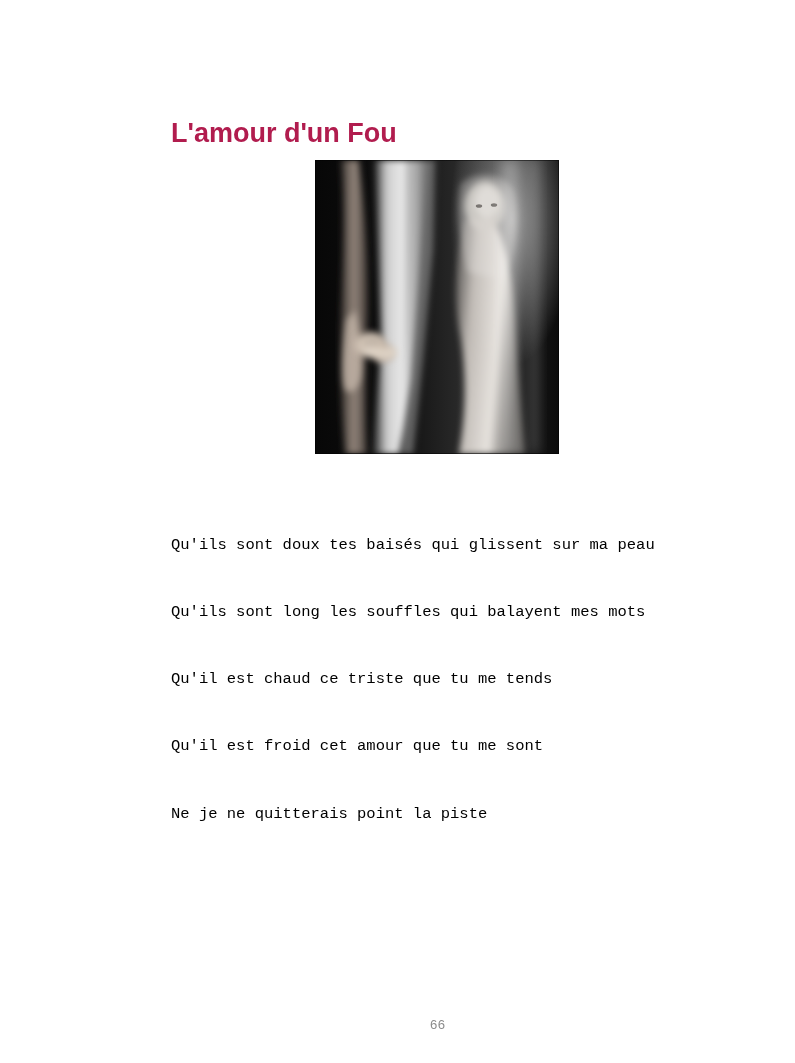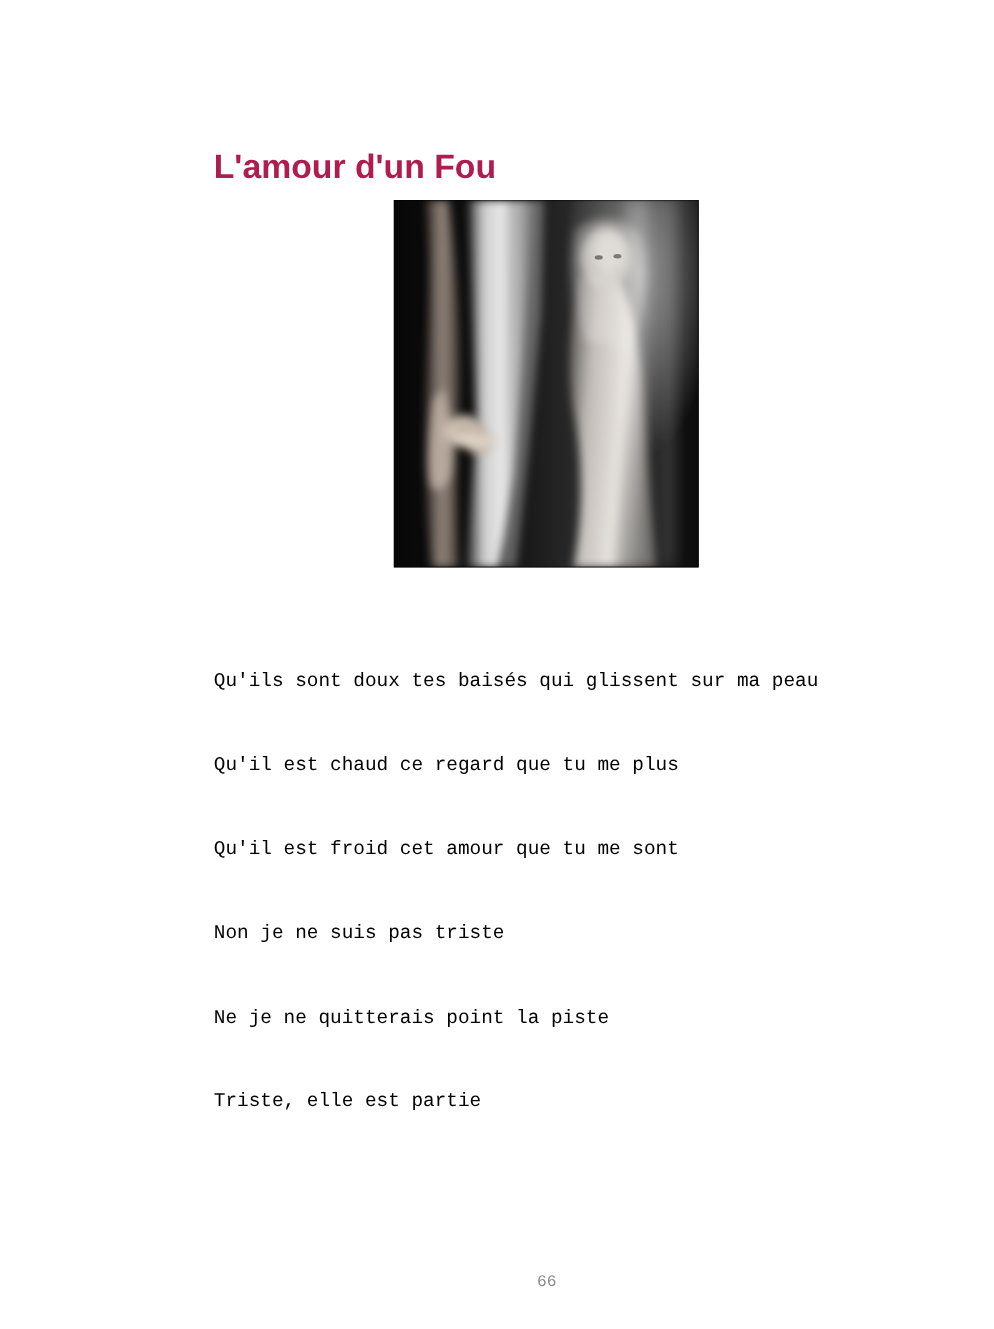--- a/index.html
+++ b/index.html
@@ -160,25 +160,24 @@
         <rect x="186" y="0" width="18" height="294" fill="#ffffff"></rect>
         <rect x="214" y="0" width="10" height="294" fill="#cccccc"></rect>
       </g>
 
       <rect x="0" y="0" width="244" height="294" fill="none" stroke="#000000" stroke-width="2" opacity="0.5"></rect>
     </svg>
   </div>
 
   <div class="poem-body">
     <span class="poem-line">Qu'ils sont doux tes baisés qui glissent sur ma peau</span>
-    <span class="poem-line">Qu'il est chaud ce regard que tu me plus</span>
+    <span class="poem-line">Qu'ils sont long les souffles qui balayent mes mots</span>
+    <span class="poem-line">Qu'il est chaud ce triste que tu me tends</span>
     <span class="poem-line">Qu'il est froid cet amour que tu me sont</span>
-    <span class="poem-line">Non je ne suis pas triste</span>
     <span class="poem-line">Ne je ne quitterais point la piste</span>
-    <span class="poem-line">Triste, elle est partie</span>
     
     
     
     
     
     
     
     
     
     

